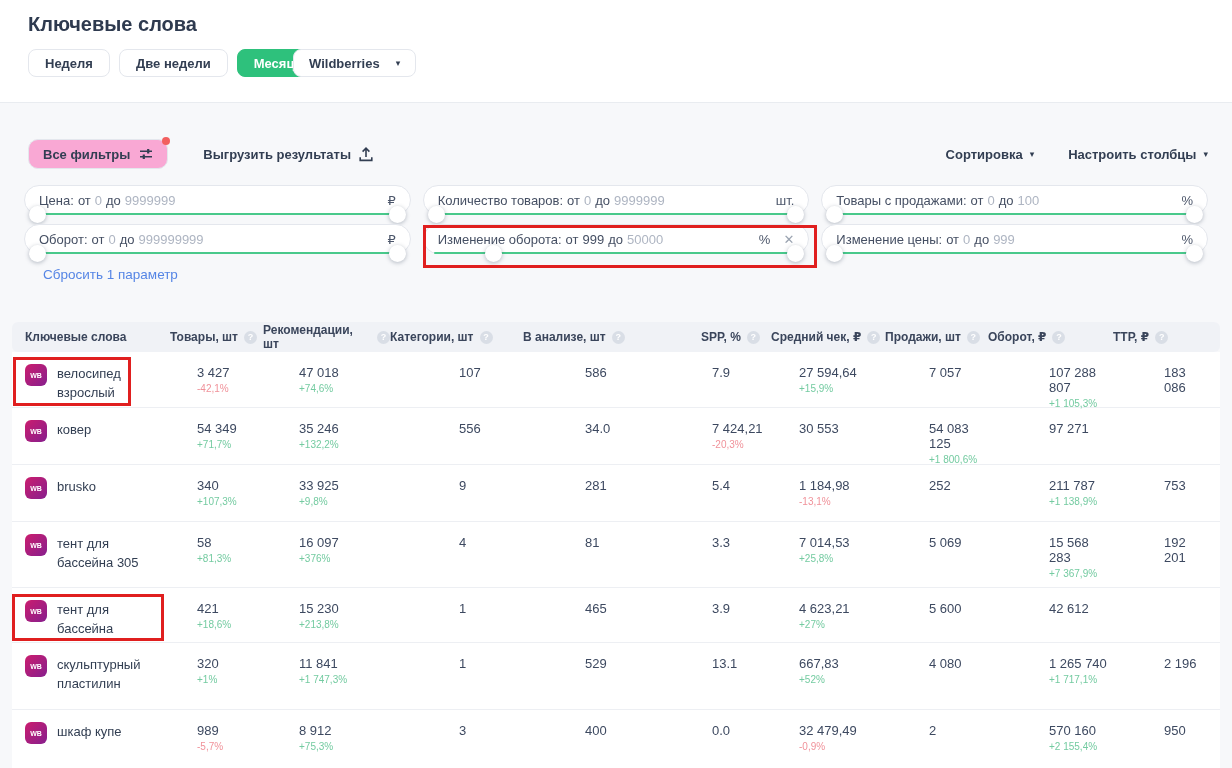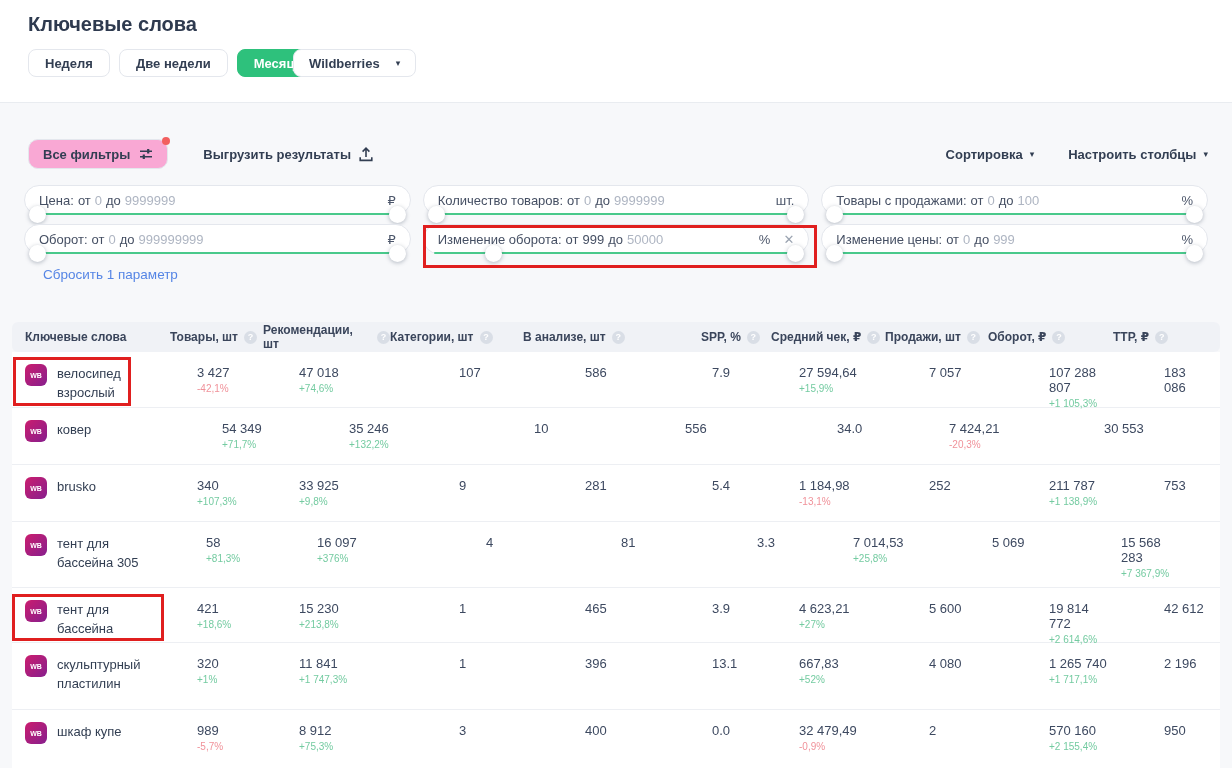--- a/index.html
+++ b/index.html
@@ -50,22 +50,22 @@
 
   
   .table { position:absolute; top:322px; left:12px; width:1208px; --cols:145px 93px 127px 133px 178px 70px 114px 103px 125px 1fr; }
   .thead { display:grid; grid-template-columns:var(--cols); background:#f0f2f6; border-radius:6px; height:30px;
          align-items:center; padding:0 13px; }
   .th { display:flex; align-items:center; gap:6px; font-size:12px; font-weight:700; color:#3a455b; }
   .help { width:13px; height:13px; border-radius:50%; background:#d9dee6; color:#fff; font-size:9px; font-weight:700;
          display:inline-flex; align-items:center; justify-content:center; flex:none; cursor:pointer; }
   .tbody { background:#fff; }
   .trow { display:grid; grid-template-columns:var(--cols); padding:0 13px; border-bottom:1px solid #edeff3; background:#fff; }
-  .trow:nth-of-type(1){ height:56px; } .trow:nth-of-type(2){ height:57px;gap:25px; } .trow:nth-of-type(3){ height:57px; }
-  .trow:nth-of-type(4){ height:66px;gap:9px; } .trow:nth-of-type(5){ height:55px; } .trow:nth-of-type(6){ height:67px; }
+  .trow:nth-of-type(1){ height:56px; } .trow:nth-of-type(2){ height:57px; } .trow:nth-of-type(3){ height:57px; }
+  .trow:nth-of-type(4){ height:66px; } .trow:nth-of-type(5){ height:55px; } .trow:nth-of-type(6){ height:67px; }
   .trow:nth-of-type(7){ height:60px; border-bottom:none; }
   .cell { padding-top:13px; font-size:13px; color:#3d4960; }
   .trow .cell:nth-child(2){ padding-left:27px; } .trow .cell:nth-child(3){ padding-left:36px; }
   .trow .cell:nth-child(4){ padding-left:69px; } .trow .cell:nth-child(5){ padding-left:62px; }
   .trow .cell:nth-child(6){ padding-left:11px; } .trow .cell:nth-child(7){ padding-left:28px; }
   .trow .cell:nth-child(8){ padding-left:44px; } .trow .cell:nth-child(9){ padding-left:61px; }
   .trow .cell:nth-child(10){ padding-left:51px; }
   .kw { display:flex; gap:10px; padding-top:12px; align-items:flex-start; cursor:pointer; }
   .wb { width:22px; height:22px; border-radius:6px; background:linear-gradient(135deg,#cb1d6e,#871f8e);
         color:#fff; font-size:7px; font-weight:700; display:flex; align-items:center; justify-content:center; flex:none; }
@@ -319,23 +319,20 @@
           </div>
           <div class="cell">
             <div>54 349</div>
             <div class="chg pos">+71,7%</div>
           </div>
           <div class="cell">
             <div>35 246</div>
             <div class="chg pos">+132,2%</div>
           </div>
           <div class="cell">
-            <div>10</div>
-          </div>
-          <div class="cell">
             <div>556</div>
           </div>
           <div class="cell">
             <div>34.0</div>
           </div>
           <div class="cell">
             <div>7 424,21</div>
             <div class="chg neg">-20,3%</div>
           </div>
           <div class="cell">
@@ -449,24 +446,20 @@
             <div>3.9</div>
           </div>
           <div class="cell">
             <div>4 623,21</div>
             <div class="chg pos">+27%</div>
           </div>
           <div class="cell">
             <div>5 600</div>
           </div>
           <div class="cell">
-            <div>19 814 772</div>
-            <div class="chg pos">+2 614,6%</div>
-          </div>
-          <div class="cell">
             <div>42 612</div>
           </div>
         </div>
 
         <div class="trow">
           <div class="kw">
             <span class="wb">WB</span>
             <span class="kw-text">скульптурный пластилин</span>
           </div>
           <div class="cell">
@@ -474,21 +467,21 @@
             <div class="chg pos">+1%</div>
           </div>
           <div class="cell">
             <div>11 841</div>
             <div class="chg pos">+1 747,3%</div>
           </div>
           <div class="cell">
             <div>1</div>
           </div>
           <div class="cell">
-            <div>396</div>
+            <div>529</div>
           </div>
           <div class="cell">
             <div>13.1</div>
           </div>
           <div class="cell">
             <div>667,83</div>
             <div class="chg pos">+52%</div>
           </div>
           <div class="cell">
             <div>4 080</div>

